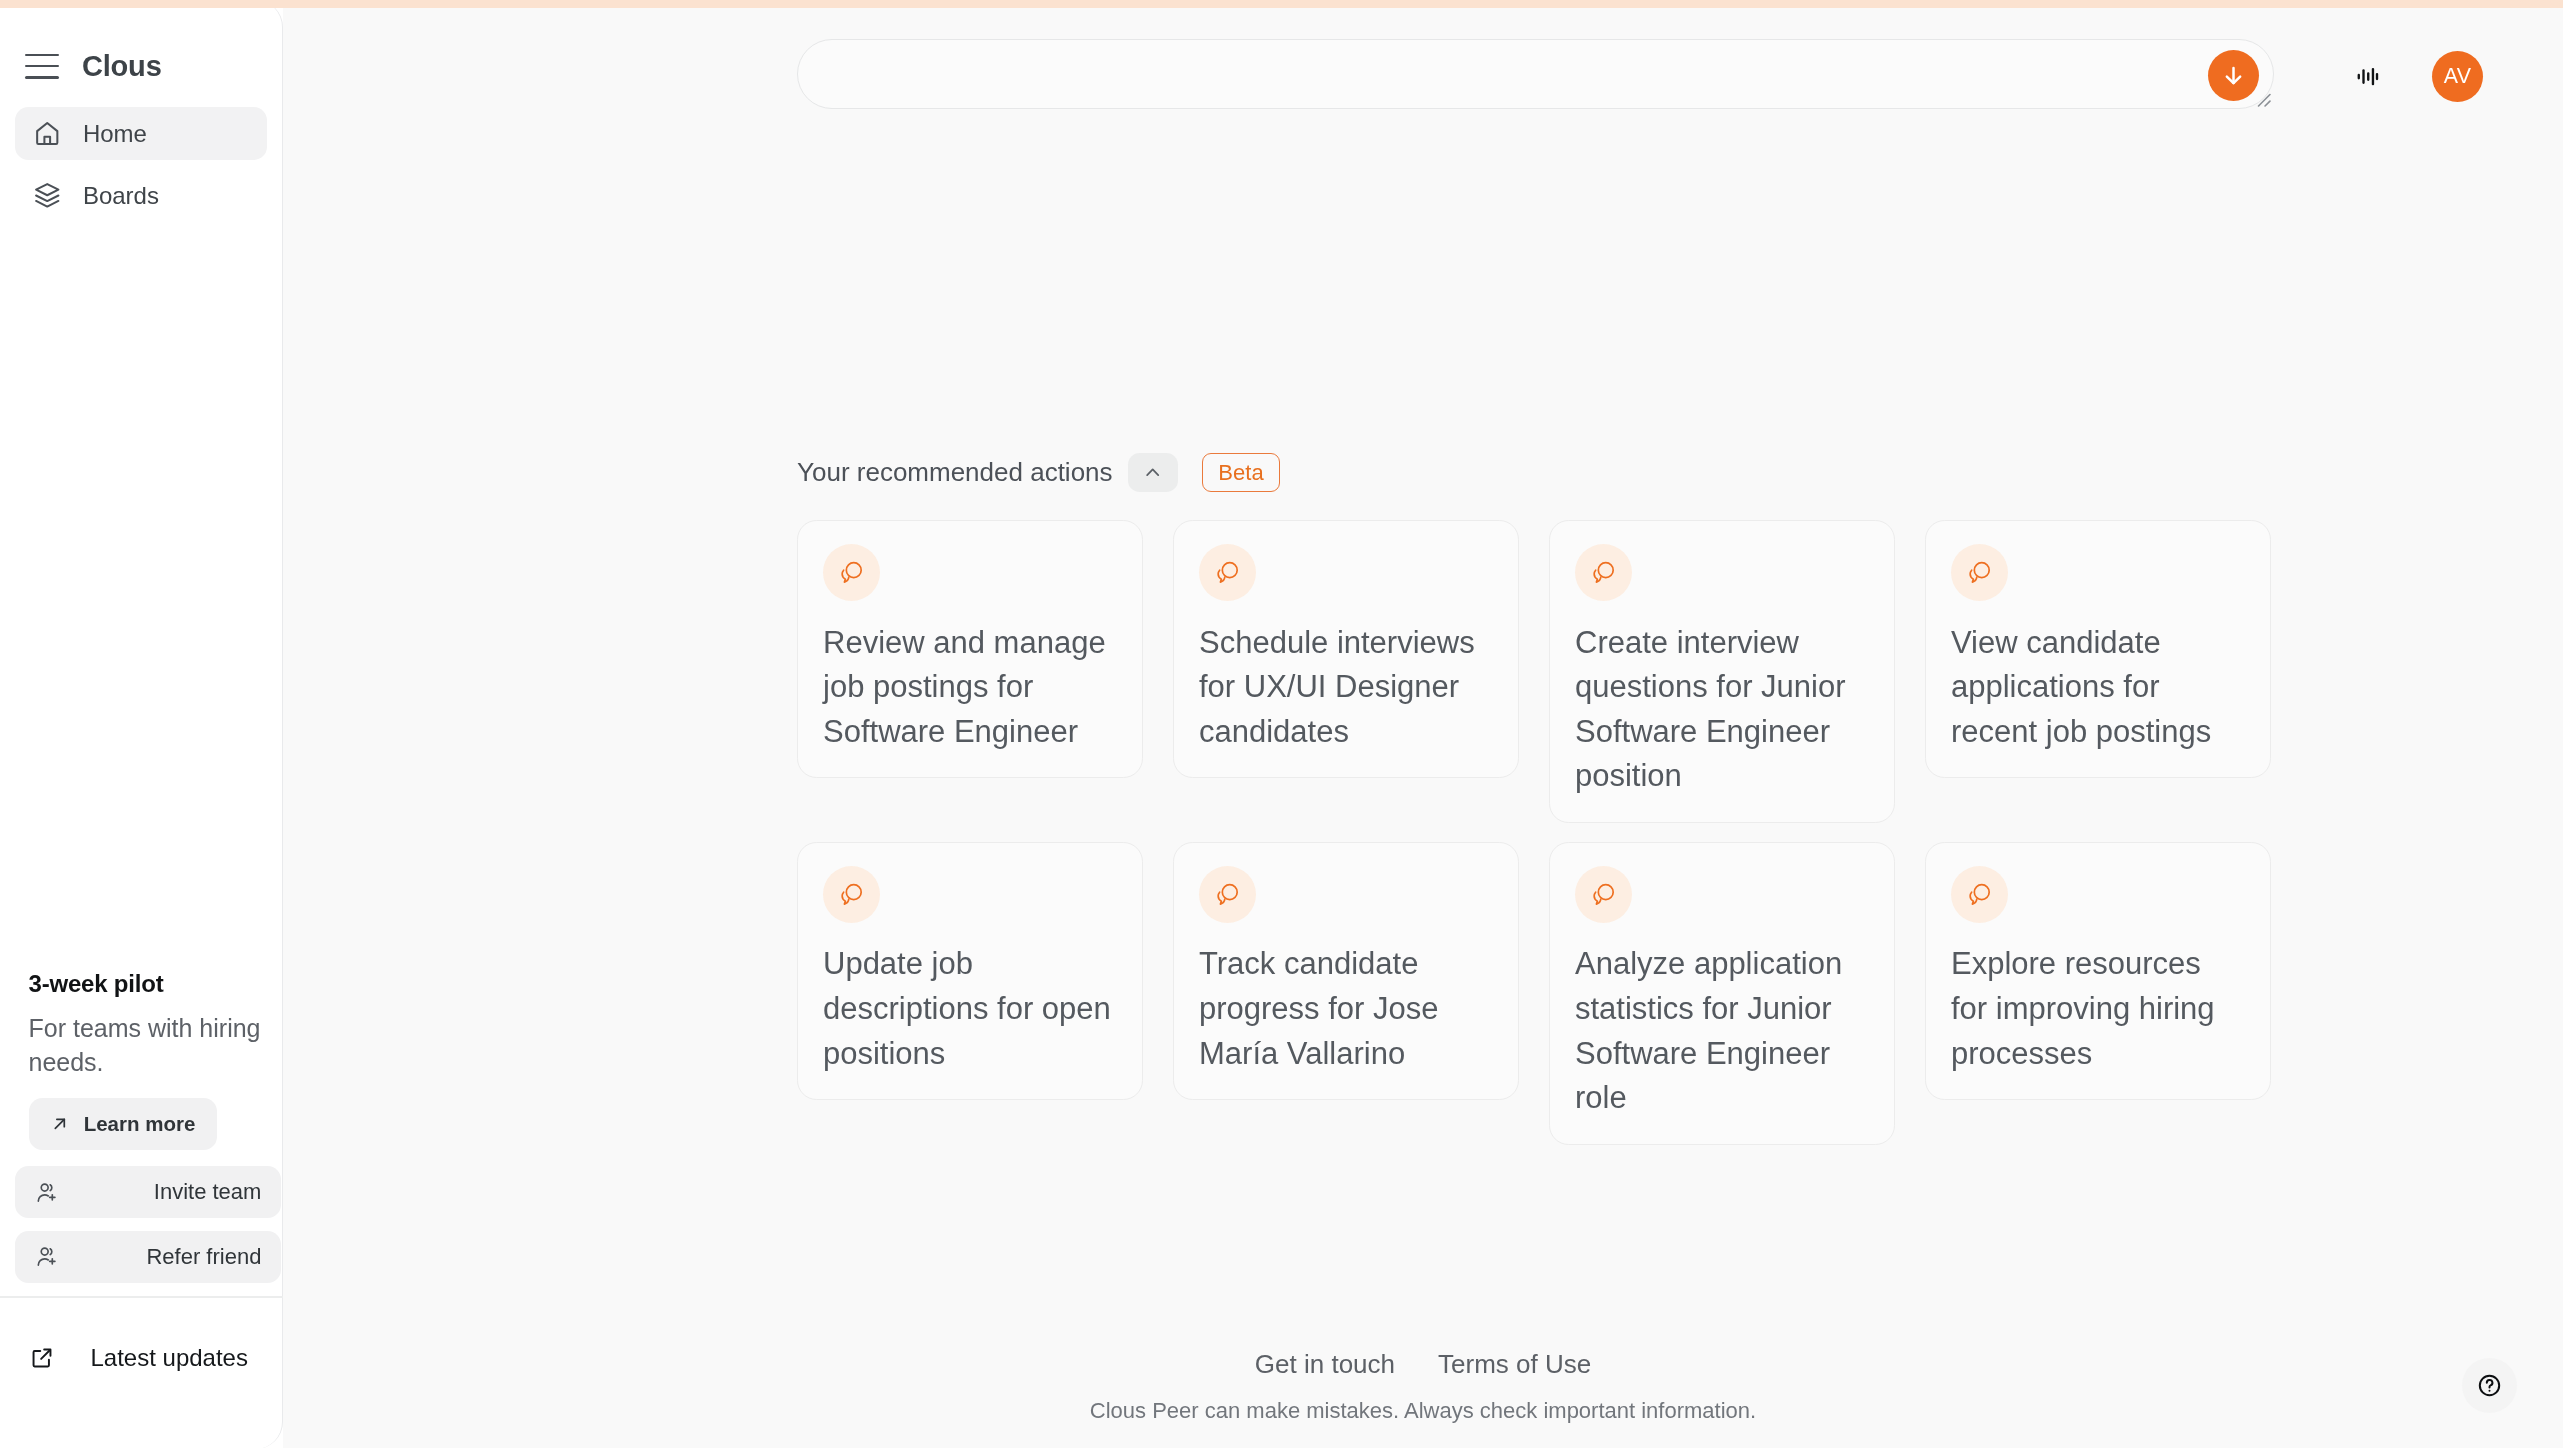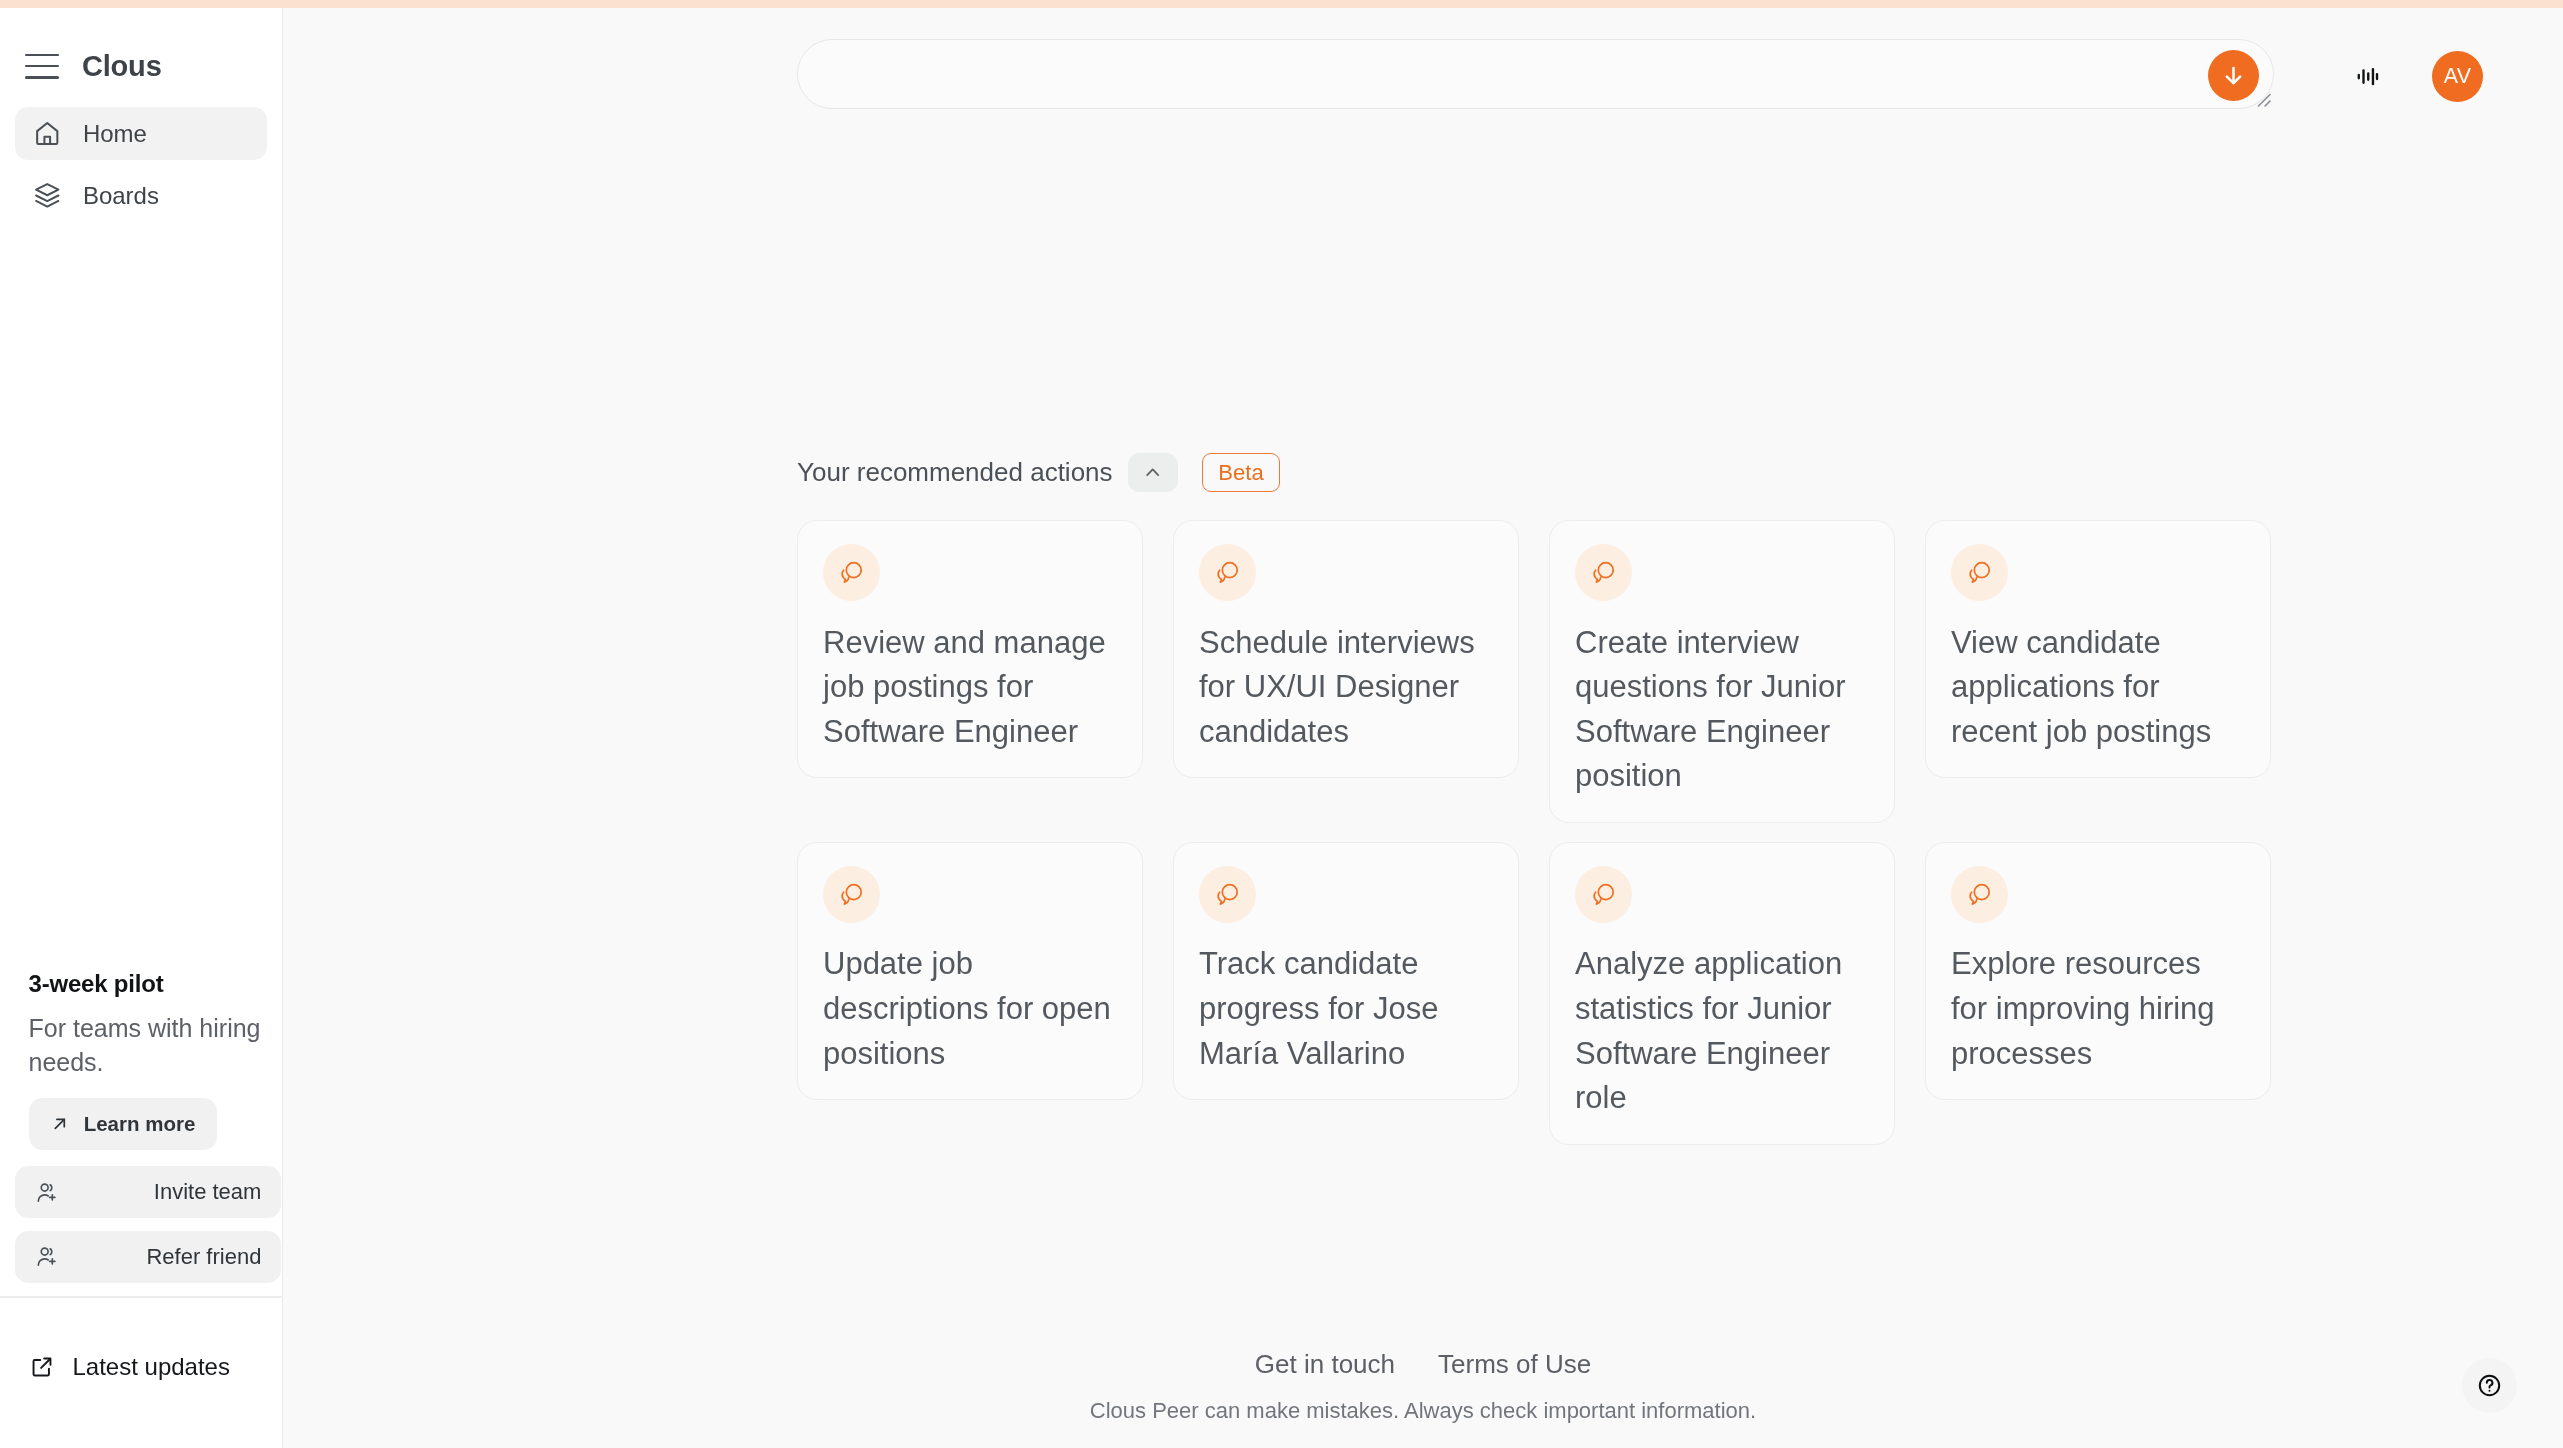--- a/index.html
+++ b/index.html
@@ -33,20 +33,21 @@
 
   
   .sidebar {
     position: relative;
     width: 283px;
     height: 1449px;
     background: #ffffff;
     border-right: 1.8px solid #e9eaec;
     flex: 0 0 283px;
     padding-top: 8px;
+    border-radius: 27px;
   }
 
   .sb-header {
     display: flex;
     align-items: center;
     gap: 23px;
     padding: 31px 0 0 25px;
     height: 85px;
   }
   .hamburger {
@@ -145,23 +146,22 @@
     width: 283px; height: 1.8px;
     background: #eceded;
   }
 
   .latest {
     position: absolute;
     left: 28.5px;
     top: 1344px;
     display: flex;
     align-items: center;
-    gap: 18px;
-    cursor: pointer;
-    margin-top: 9px;
+    gap: 36px;
+    cursor: pointer;
   }
   .latest .latest-label {
     font-size: 24px;
     color: #15181b;
     font-weight: 400;
   }
 
   
   .main {
     position: relative;

